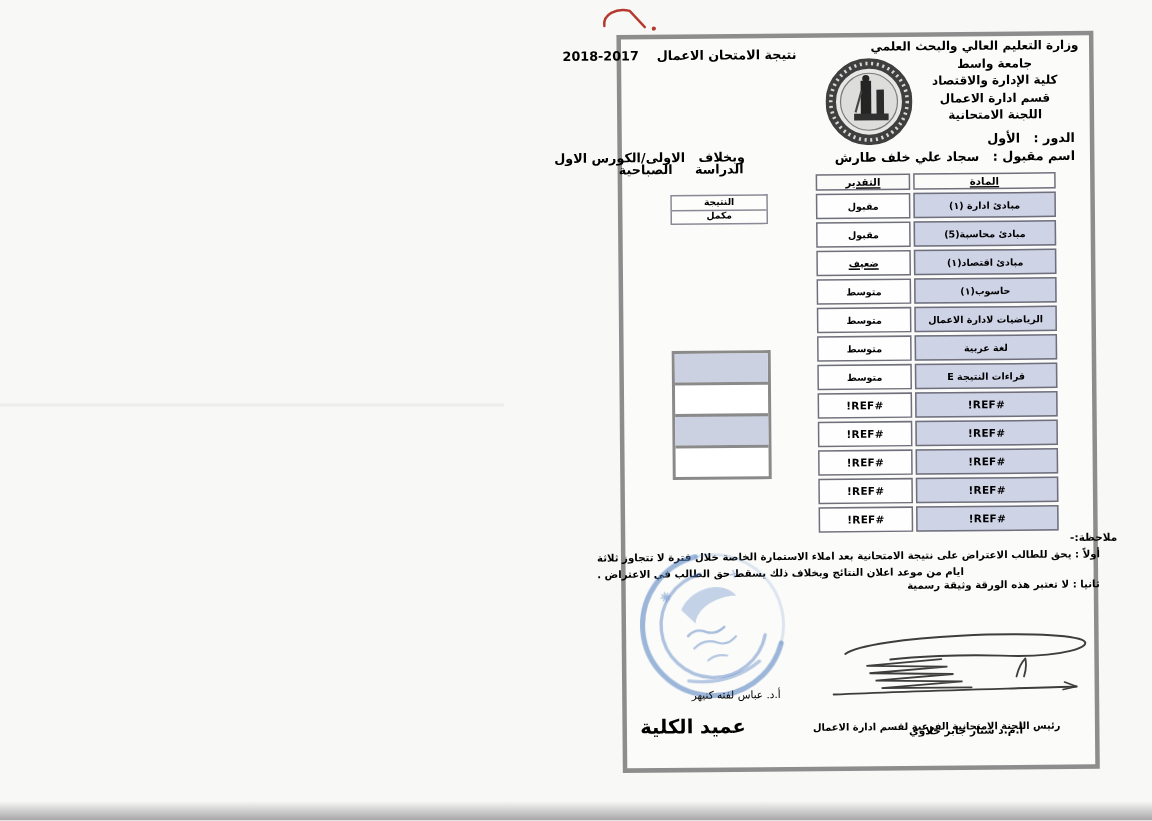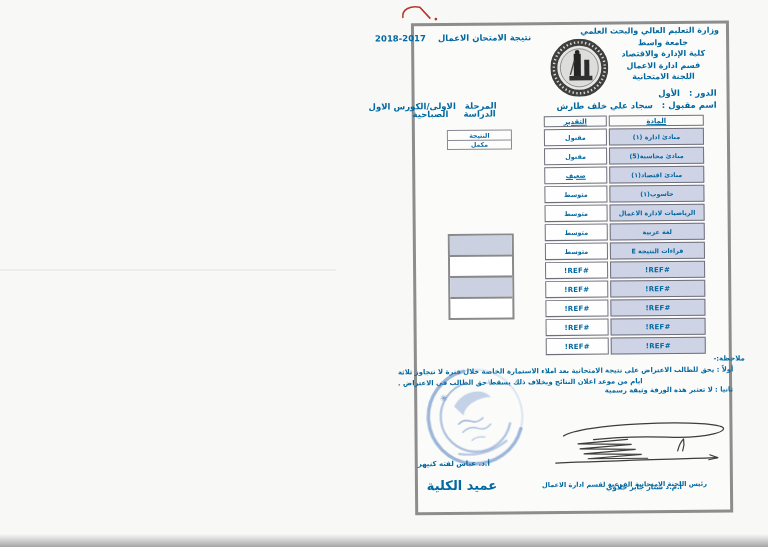--- a/index.html
+++ b/index.html
@@ -1,17 +1,17 @@
 <!DOCTYPE html>
 <html lang="ar"><head>
 <meta charset="utf-8">
 <style>
   html,body{margin:0;padding:0;background:#e9e9e7;}
   .scan{position:relative;width:768px;height:547px;background:#f8f8f6;overflow:hidden;
-        font-family:"DejaVu Sans",sans-serif;color:#0369a1;}
+        font-family:"DejaVu Sans",sans-serif;color:#000000;}
   .abs{position:absolute;}
   .doc{position:absolute;left:0;top:0;width:768px;height:547px;transform:rotate(-0.5deg);transform-origin:560px 260px;}
   .frame{position:absolute;left:413px;top:22px;width:318px;height:492px;border:3px solid #8d8d8d;background:#fbfbf9;box-sizing:border-box;}
   .rtl{direction:rtl;unicode-bidi:embed;}
   .nw{white-space:nowrap;}
   
   .ministry{right:47px;top:26px;width:112px;text-align:center;font-size:8px;font-weight:700;line-height:11.6px;}
   .ministry div{white-space:nowrap;}
   .examline{right:235px;top:32px;font-size:8.5px;font-weight:700;}
   .examline .gap{margin-right:9px;display:inline-block;}
@@ -36,21 +36,21 @@
   
   .stack{left:448px;top:233px;width:66px;border:2px solid #8a8a8a;box-sizing:border-box;background:#fff;}
   .stack .s{height:19px;}
   .stack .s + .s{border-top:2px solid #8a8a8a;}
   .stack .s.f{background:#ccd1e2;}
   
   .note-h{right:24px;top:356px;font-size:7px;font-weight:700;}
   .note-p{left:397px;top:366px;width:343px;direction:rtl;text-align:left;font-size:6.8px;line-height:10.5px;font-weight:600;}
   .note-2{right:36px;top:387px;font-size:6.8px;font-weight:600;}
   
-  .dean-name{left:416px;top:459px;width:88px;text-align:left;font-size:7px;font-weight:700;}
+  .dean-name{left:416px;top:459px;width:88px;text-align:center;font-size:7px;font-weight:400;padding-left:29px;}
   .dean-title{left:416px;top:477px;width:88px;text-align:center;font-size:13px;font-weight:700;}
   .head-name{left:575px;top:484px;width:105px;font-size:7px;font-weight:700;}
   .head-title{left:550px;top:481px;width:155px;text-align:center;font-size:6.6px;font-weight:700;}
   .foldline{left:0;top:269px;width:336px;height:2px;background:rgba(95,95,110,0.07);}
   .bottom-shadow{left:0;right:0;bottom:0;height:13px;
     background:linear-gradient(to bottom, rgba(120,120,125,0) 0%, rgba(112,112,118,0.42) 70%, rgba(95,95,100,0.55) 100%);}
   svg{display:block;}
 </style>
 </head>
 <body>
@@ -101,21 +101,21 @@
     <div class="abs rtl nw kv" style="right:50px;top:101px;">
       <span>اسم مقبول :</span>
       <span class="v">سجاد علي خلف طارش</span>
     </div>
 
     <div class="abs rtl nw kv" style="right:271px;top:88px;margin-top:20px;">
       <span>الدراسة</span>
       <span class="v" style="margin-right:12px;">الصباحية</span>
     </div>
     <div class="abs rtl nw kv" style="right:270px;top:100px;">
-      <span>المرحلة</span>
+      <span>وبخلاف</span>
       <span class="v">الاولى/الكورس الاول</span>
     </div>
 
     <div class="abs resultbox">
       <div class="r">النتيجة</div>
       <div class="r">مكمل</div>
     </div>
 
     <div class="abs table">
       <div class="trow thead">

